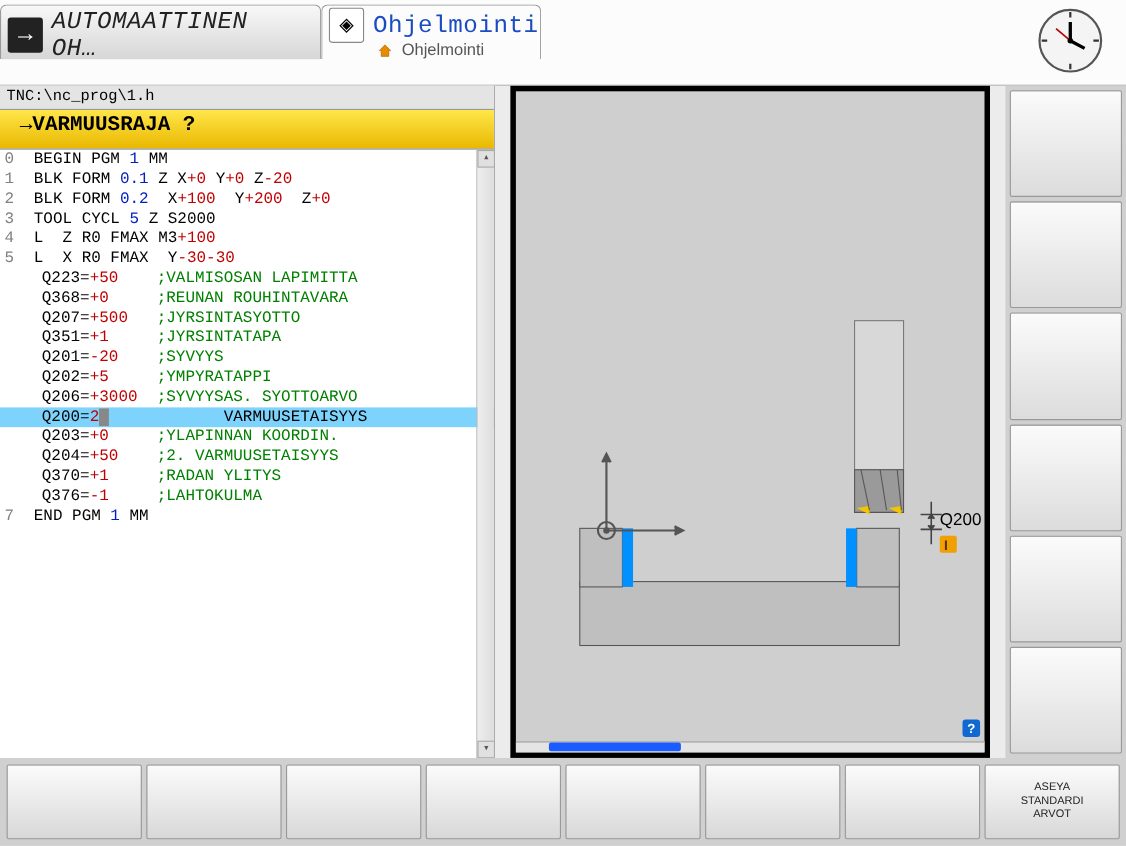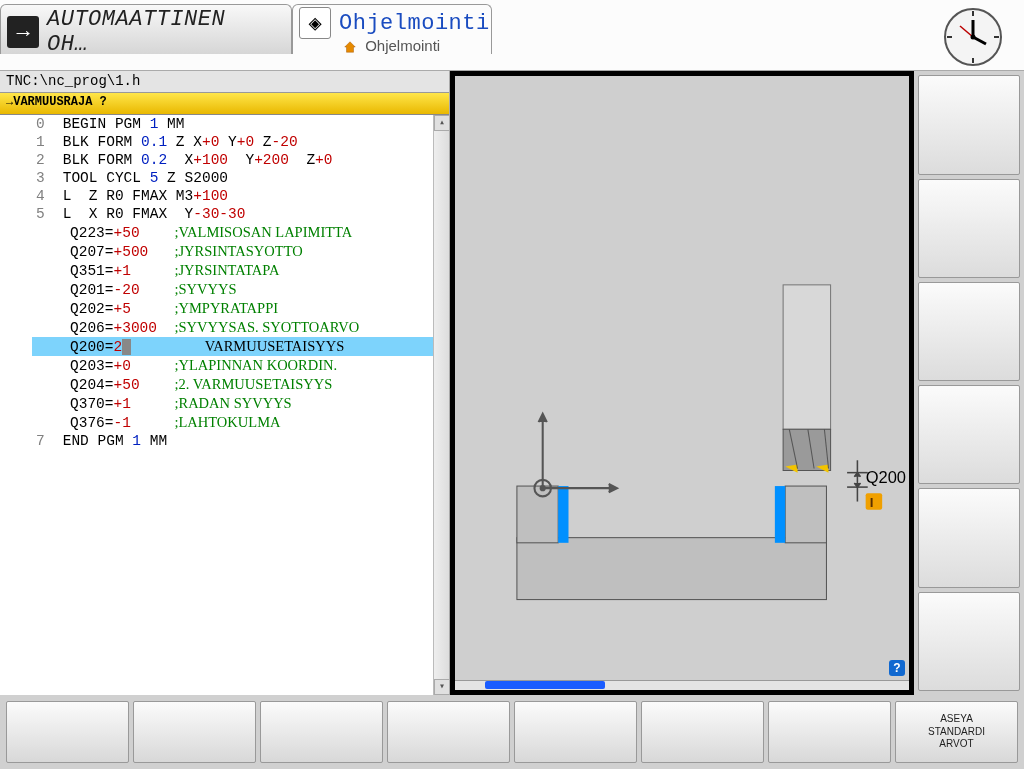--- a/index.html
+++ b/index.html
@@ -19,36 +19,36 @@
   .tab.inactive .tab-title { color: #222; font-style: italic; }
   .tab.active .row1 { display: flex; align-items: center; }
   .tab.active .tab-title { color: #1a4cc0; }
   .crumb { font-size: 15px; color: #555; margin-left: 44px; margin-top: -2px; font-family: Arial, sans-serif; }
   .crumb-icon { display: inline-block; width: 14px; height: 14px; vertical-align: middle; margin-right: 4px; }
 
   
   .clock { position: absolute; right: 20px; top: 6px; width: 62px; height: 62px; }
 
   
-  .workspace { flex: 1; display: flex; background: #ececec; position: relative; }
+  .workspace { flex: 1; display: flex; background: #ececec; position: relative; gap: 14px; }
 
   
   .editor-wrap { width: 450px; display: flex; flex-direction: column; border-right: 1px solid #aaa; background: #fff; }
   .path-bar { height: 22px; background: #e4e4e4; border-bottom: 1px solid #999; font-size: 14px; padding: 2px 6px; color: #000; }
-  .prompt-bar { height: 22px; background: linear-gradient(#ffe64a,#e9b800); border-bottom: 1px solid #888; font-size: 12px; padding: 2px 6px; color: #000; font-weight: bold; }
-  .code-area { flex: 1; overflow-y: auto; background: #fff; position: relative; margin-left: 32px; }
+  .prompt-bar { height: 36px; background: linear-gradient(#ffe64a,#e9b800); border-bottom: 1px solid #888; font-size: 19px; padding: 2px 18px; color: #000; font-weight: bold; }
+  .code-area { flex: 1; overflow-y: auto; background: #fff; position: relative; }
   .code-area .scrollbar-vis { position: absolute; right: 0; top: 0; width: 16px; height: 100%; background: linear-gradient(90deg,#eee,#ddd); border-left: 1px solid #bbb; }
   .code-area .up, .code-area .down { width: 16px; height: 16px; background: #e0e0e0; border: 1px solid #aaa; font-size: 10px; text-align: center; line-height: 14px; color: #555; }
   .code-area .down { position: absolute; bottom: 0; }
   .code-line { font-size: 14.5px; line-height: 18px; white-space: pre; padding-left: 4px; padding-right: 18px; }
   .ln { color: #808080; display: inline-block; width: 18px; }
   .kw { color: #000; }
   .num-blue { color: #0020c0; }
   .num-red { color: #c00000; }
-  .cmt { color: #008000; font-family: Liberation Serif, serif; }
+  .cmt { color: #008000; }
   .sel-line { background: #0018ff; color: #fff; }
   .sel-line .ln, .sel-line .kw, .sel-line .num-blue, .sel-line .cmt { color: #fff; }
   .hl-line { background: #7dd3fc; }
   .cursor-bg { background: #888; color: #fff; }
   .indent { display: inline-block; width: 34px; }
 
   
   .gfx { flex: 1; background: #cfcfcf; position: relative; border: 5px solid #000000; }
   .gfx-bottom-divider { position: absolute; bottom: 0; left: 0; right: 0; height: 10px; background: #e4e4e4; border-top: 1px solid #999; }
   .gfx-slider { position: absolute; bottom: 1px; left: 30px; width: 120px; height: 8px; background: #1a5cff; border-radius: 2px; }
@@ -112,29 +112,30 @@
     <div class="prompt-bar">→VARMUUSRAJA ?</div>
     <div class="code-area">
       <div id="code-lines">
           <div class="code-line"><span class="ln">0</span> <span class="kw">BEGIN PGM </span><span class="num-blue">1</span><span class="kw"> MM</span></div>
           <div class="code-line"><span class="ln">1</span> <span class="kw">BLK FORM </span><span class="num-blue">0.1</span><span class="kw"> Z X</span><span class="num-red">+0</span><span class="kw"> Y</span><span class="num-red">+0</span><span class="kw"> Z</span><span class="num-red">-20</span></div>
           <div class="code-line"><span class="ln">2</span> <span class="kw">BLK FORM </span><span class="num-blue">0.2</span><span class="kw">  X</span><span class="num-red">+100</span><span class="kw">  Y</span><span class="num-red">+200</span><span class="kw">  Z</span><span class="num-red">+0</span></div>
           <div class="code-line"><span class="ln">3</span> <span class="kw">TOOL CYCL </span><span class="num-blue">5</span><span class="kw"> Z S2000</span></div>
           <div class="code-line"><span class="ln">4</span> <span class="kw">L  Z</span><span class="kw"> R0 FMAX M3</span><span class="num-red">+100</span></div>
           <div class="code-line"><span class="ln">5</span> <span class="kw">L  X</span><span class="kw"> R0 FMAX</span><span class="kw">  Y</span><span class="num-red">-30</span><span class="num-red">-30</span></div>
           <div class="code-line"><span class="indent"></span><span class="kw">Q223=</span><span class="num-red">+50</span><span class="kw">    </span><span class="cmt">;VALMISOSAN LAPIMITTA</span></div>
+          <div class="code-line"><span class="indent"></span><span class="kw">Q368=</span><span class="num-red">+0</span><span class="kw">     </span><span class="cmt">;REUNAN ROUHINTAVARA</span></div>
           <div class="code-line"><span class="indent"></span><span class="kw">Q207=</span><span class="num-red">+500</span><span class="kw">   </span><span class="cmt">;JYRSINTASYOTTO</span></div>
           <div class="code-line"><span class="indent"></span><span class="kw">Q351=</span><span class="num-red">+1</span><span class="kw">     </span><span class="cmt">;JYRSINTATAPA</span></div>
           <div class="code-line"><span class="indent"></span><span class="kw">Q201=</span><span class="num-red">-20</span><span class="kw">    </span><span class="cmt">;SYVYYS</span></div>
           <div class="code-line"><span class="indent"></span><span class="kw">Q202=</span><span class="num-red">+5</span><span class="kw">     </span><span class="cmt">;YMPYRATAPPI</span></div>
           <div class="code-line"><span class="indent"></span><span class="kw">Q206=</span><span class="num-red">+3000</span><span class="kw">  </span><span class="cmt">;SYVYYSAS. SYOTTOARVO</span></div>
           <div class="code-line hl-line"><span class="indent"></span><span class="kw">Q200=</span><span class="num-red">2</span><span class="cursor-bg">&nbsp;</span><span class="kw">      </span><span class="cmt" style="color:#000">      VARMUUSETAISYYS</span></div>
           <div class="code-line"><span class="indent"></span><span class="kw">Q203=</span><span class="num-red">+0</span><span class="kw">     </span><span class="cmt">;YLAPINNAN KOORDIN.</span></div>
           <div class="code-line"><span class="indent"></span><span class="kw">Q204=</span><span class="num-red">+50</span><span class="kw">    </span><span class="cmt">;2. VARMUUSETAISYYS</span></div>
-          <div class="code-line"><span class="indent"></span><span class="kw">Q370=</span><span class="num-red">+1</span><span class="kw">     </span><span class="cmt">;RADAN SYVYYS</span></div>
+          <div class="code-line"><span class="indent"></span><span class="kw">Q370=</span><span class="num-red">+1</span><span class="kw">     </span><span class="cmt">;RADAN YLITYS</span></div>
           <div class="code-line"><span class="indent"></span><span class="kw">Q376=</span><span class="num-red">-1</span><span class="kw">     </span><span class="cmt">;LAHTOKULMA</span></div>
           <div class="code-line"><span class="ln">7</span> <span class="kw">END PGM </span><span class="num-blue">1</span><span class="kw"> MM</span></div>
         </div>
       <div class="scrollbar-vis">
         <div class="up">▴</div>
         <div class="down">▾</div>
       </div>
     </div>
   </div>
 

